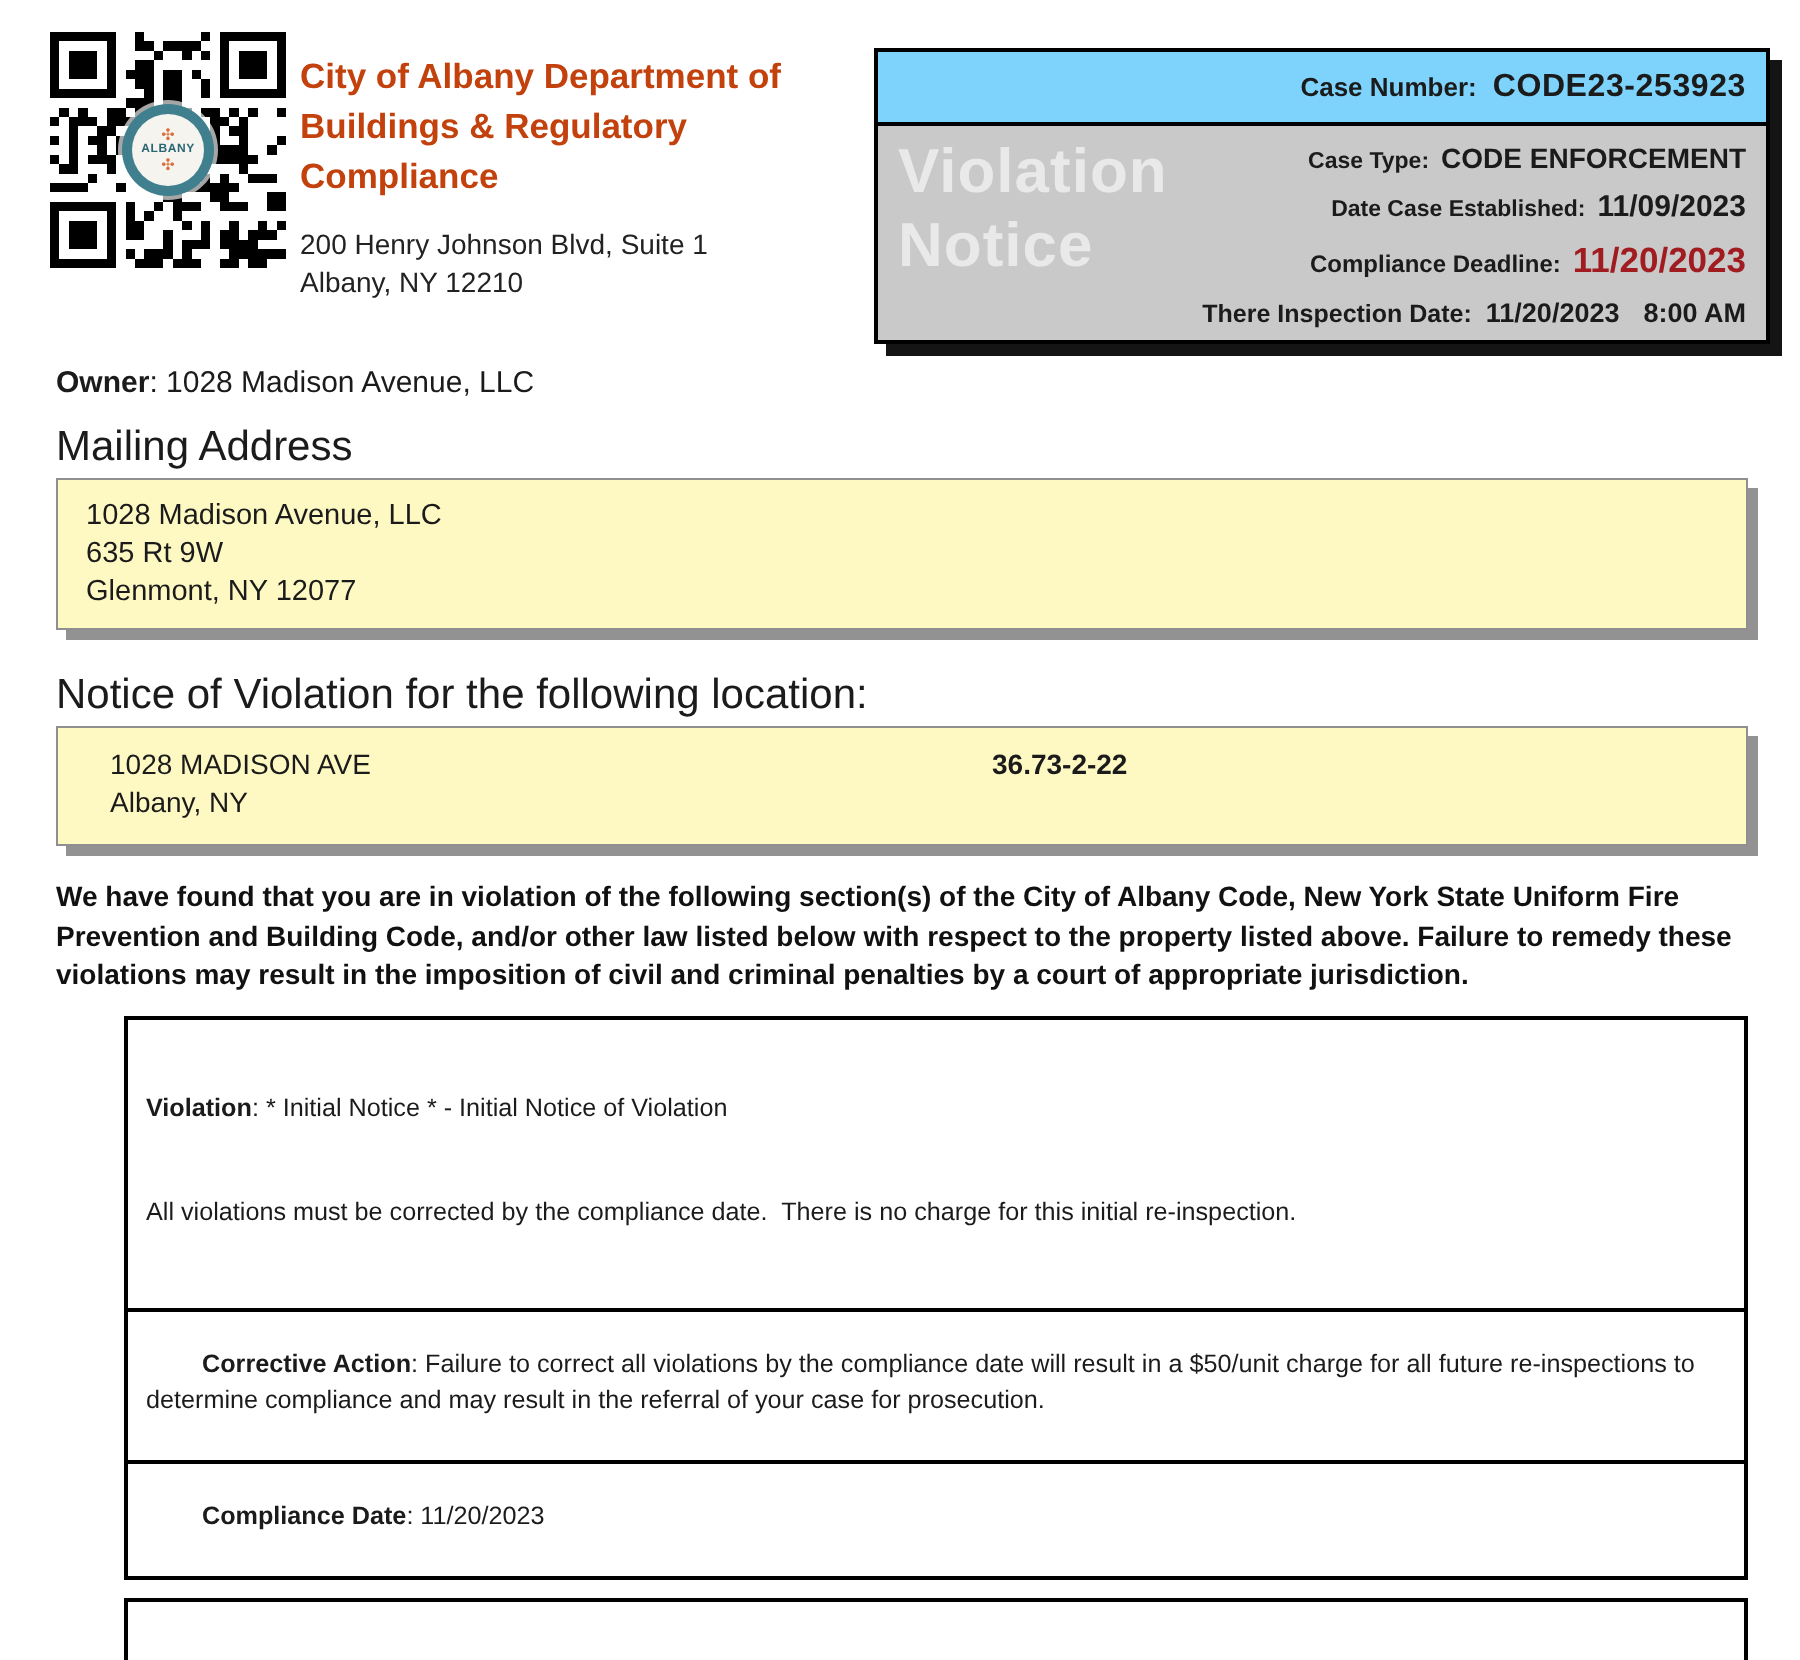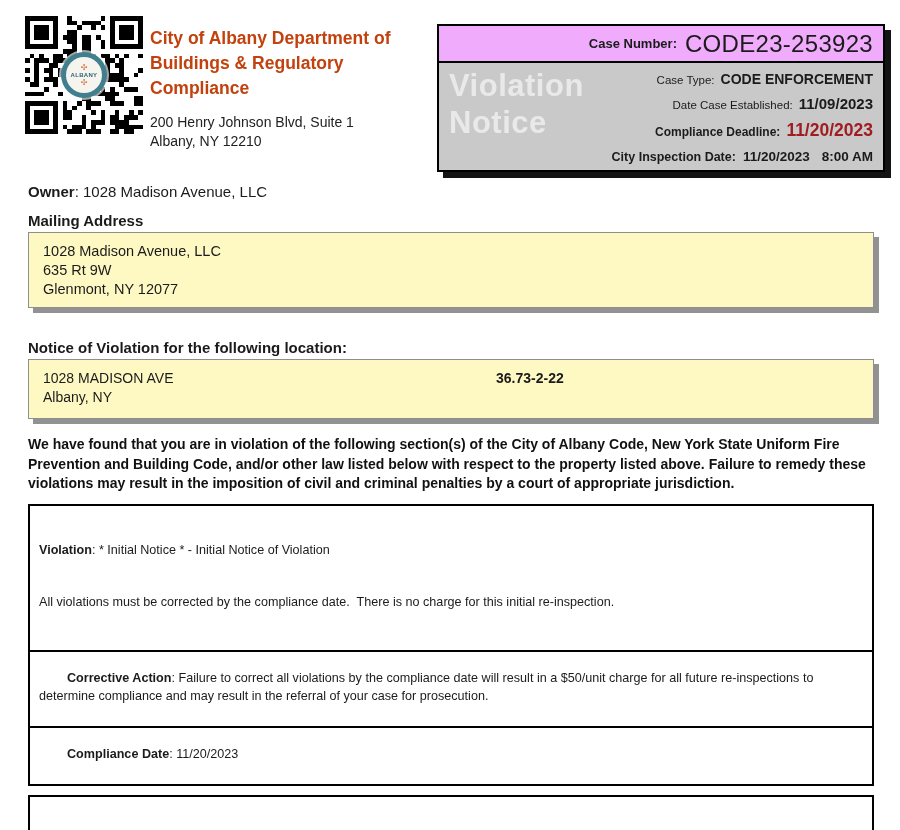--- a/index.html
+++ b/index.html
@@ -18,55 +18,55 @@
   .qr-logo-orn { color:#d96f3c; font-size:8px; line-height:7px; }
   .qr-logo-txt { color:#2a6673; font-weight:bold; font-size:6px; letter-spacing:.3px; margin:1px 0; }
 
   .dept-block { position:absolute; left:150px; top:26px; width:290px; }
   .dept-title { font-weight:bold; font-size:17.5px; line-height:25px; color:#c2410c; }
   .dept-addr { font-size:14px; line-height:19px; margin-top:12px; color:#222; }
 
   
   .case-box { position:absolute; left:437px; top:24px; width:448px;
     border:2px solid #000; background:#c9c9c9; box-shadow:6px 6px 0 #141414; }
-  .case-number-row { height:37px; background:#f0abfc; border-bottom:2px solid #000;
+  .case-number-row { height:37px; background:#7dd3fc; border-bottom:2px solid #000;
     display:flex; align-items:center; justify-content:flex-end; padding-right:10px;text-align:center; }
   .cn-label { font-weight:bold; font-size:13px; margin-right:8px; }
-  .cn-value { font-weight:normal; font-size:24px; letter-spacing:.3px; }
+  .cn-value { font-weight:bold; font-size:16px; letter-spacing:.3px; }
   .case-gray { position:relative; height:107px; padding:8px 10px 6px;
     display:flex; flex-direction:column; align-items:flex-end; justify-content:space-between; }
   .watermark { position:absolute; left:10px; top:4px; font-weight:bold; font-size:31px;
     line-height:37px; color:#e9e9e9; letter-spacing:.5px; pointer-events:none; }
   .case-row { display:flex; align-items:baseline; white-space:nowrap; position:relative; z-index:1; }
-  .cr-label { font-weight:normal; font-size:11.5px; margin-right:6px;margin-left:12px; }
+  .cr-label { font-weight:bold; font-size:11.5px; margin-right:6px;margin-left:12px; }
   .cr-val-1 { font-weight:bold; font-size:14px; }
   .cr-val-2 { font-weight:bold; font-size:15px; }
   .cr-label-3 { font-weight:bold; font-size:12px; margin-right:6px; }
   .cr-val-3 { font-weight:bold; font-size:17.5px; color:#a11c20; }
   .cr-label-4 { font-weight:bold; font-size:12.5px; margin-right:7px; }
   .cr-val-4 { font-weight:bold; font-size:13.5px; }
   .cr-time { margin-left:12px;text-align:right; }
 
   
   .content { position:absolute; left:28px; top:183px; width:846px; }
   .owner-line { font-size:15px; }
   .owner-line b { font-weight:bold; }
-  .sec-heading { font-weight:bold; font-size:15px; }
+  .sec-heading { font-weight:normal; font-size:21px; }
   .mt-mailhead { margin-top:12px; }
   .shadow-box { border:1px solid #8f8f8f; background:#fef9c3; box-shadow:5px 5px 0 #929292; }
   .mailing-box { margin-top:3px; height:76px; padding:9px 14px; font-size:14.5px; line-height:19px; }
-  .mt-notice { margin-top:31px; }
+  .mt-notice { margin-top:21px; }
   .col-headers { position:relative; margin-top:9px; height:17px; }
   .col-parcel-h { position:absolute; left:467px; top:0; }
-  .location-box { position:relative; margin-top:3px; height:60px; padding:9px 14px;
+  .location-box { position:relative; margin-top:3px; height:60px; padding:9px 26px;
     font-size:14px; line-height:19px; }
   .parcel-val { position:absolute; left:467px; top:9px; font-weight:bold; font-size:14px; }
   .intro { margin-top:16px; font-weight:bold; font-size:14px; line-height:19.5px; color:#111; }
 
-  .vbox { border:2px solid #000; margin-top:10px; }
+  .vbox { border:2px solid #000; margin-top:10px;margin-left:34px; }
   .vbox + .vbox { margin-top:9px; }
   .vsec { padding:1px 9px 3px; font-size:12.6px; line-height:17.5px; white-space:pre-wrap; }
   .vsec + .vsec { border-top:2px solid #000; }
   .vlabel { font-weight:bold; }
 </style>
 </head>
 <body>
 
 <div class="page">
 
@@ -323,21 +323,21 @@
       </div>
       <div class="case-row">
         <span class="cr-label">Date Case Established:</span>
         <span class="cr-val-2">11/09/2023</span>
       </div>
       <div class="case-row">
         <span class="cr-label-3">Compliance Deadline:</span>
         <span class="cr-val-3">11/20/2023</span>
       </div>
       <div class="case-row">
-        <span class="cr-label-4">City Inspection Date:</span>
+        <span class="cr-label-4">There Inspection Date:</span>
         <span class="cr-val-4">11/20/2023</span>
         <span class="cr-val-4 cr-time">8:00 AM</span>
       </div>
     </div>
   </div>
 
   <div class="content">
 
     <div class="owner-line">
       <b>Owner</b><span>: 1028 Madison Avenue, LLC</span>

